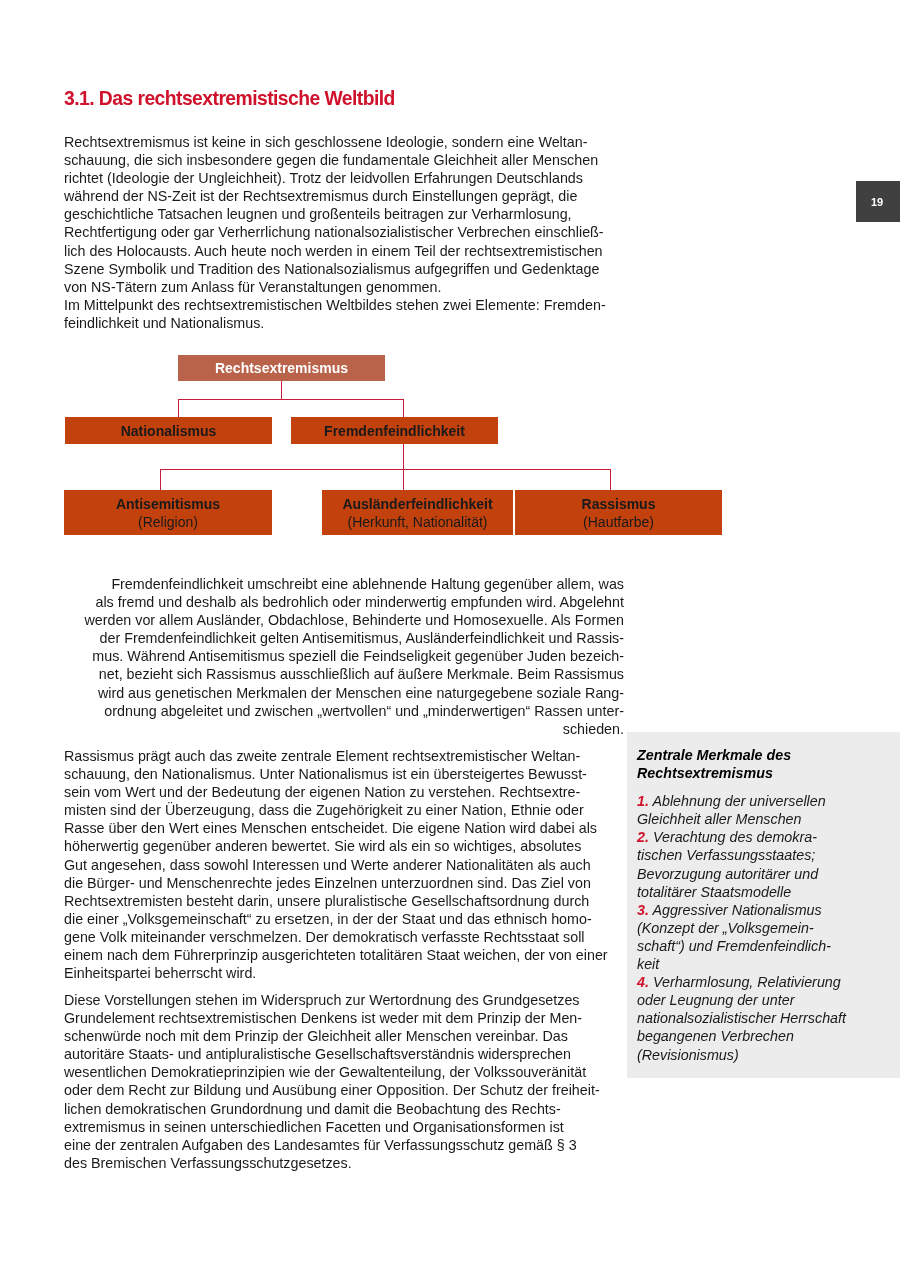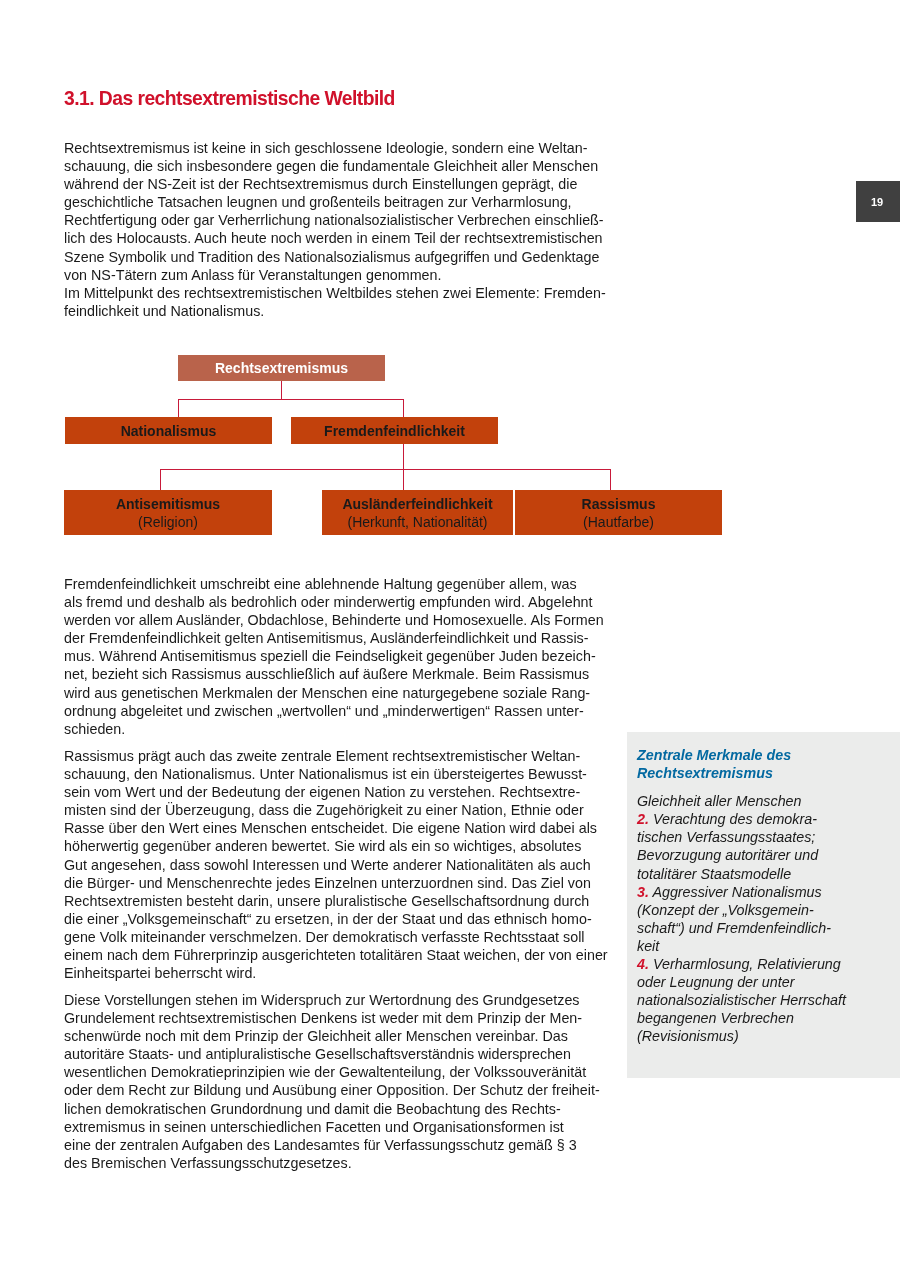--- a/index.html
+++ b/index.html
@@ -27,34 +27,35 @@
     font-size: 14px; line-height: 18px;
   }
   .node .nm { font-weight: bold; }
   .node-root { background: #b9634b; color: #ffffff; font-weight: bold; font-size: 14px; }
   .line { background: #c81a3a; }
   .aside {
     left: 627px; top: 732px; width: 273px; height: 346px; background: #ebeceb;
     box-sizing: border-box; padding: 14px 10px 0 10px;
     font-size: 14.3px; line-height: 18.1px; font-style: italic; color: #1a1a1a;
   }
-  .aside-title { color: #0369a1; font-weight: bold; margin-bottom: 10px; }
+  .aside-title { color: #000000; font-weight: bold; margin-bottom: 10px; }
   .aside .ln { display: block; white-space: nowrap; }
   .num { color: #d0112b; font-weight: bold; }
 </style>
 </head>
 <body>
 
 <div class="abs title">3.1. Das rechtsextremistische Weltbild</div>
 
 <div class="abs page-tab">19</div>
 
-<div class="abs para" style="top:139px;">
+<div class="abs para" style="top:133px;">
   <span class="ln">Rechtsextremismus ist keine in sich geschlossene Ideologie, sondern eine Weltan-</span>
   <span class="ln">schauung, die sich insbesondere gegen die fundamentale Gleichheit aller Menschen</span>
+  <span class="ln">richtet (Ideologie der Ungleichheit). Trotz der leidvollen Erfahrungen Deutschlands</span>
   <span class="ln">während der NS-Zeit ist der Rechtsextremismus durch Einstellungen geprägt, die</span>
   <span class="ln">geschichtliche Tatsachen leugnen und großenteils beitragen zur Verharmlosung,</span>
   <span class="ln">Rechtfertigung oder gar Verherrlichung nationalsozialistischer Verbrechen einschließ-</span>
   <span class="ln">lich des Holocausts. Auch heute noch werden in einem Teil der rechtsextremistischen</span>
   <span class="ln">Szene Symbolik und Tradition des Nationalsozialismus aufgegriffen und Gedenktage</span>
   <span class="ln">von NS-Tätern zum Anlass für Veranstaltungen genommen.</span>
   <span class="ln">Im Mittelpunkt des rechtsextremistischen Weltbildes stehen zwei Elemente: Fremden-</span>
   <span class="ln">feindlichkeit und Nationalismus.</span>
 </div>
 
@@ -86,21 +87,21 @@
   <div class="abs node" style="left:290px;top:490px;width:191px;height:45px;margin-left:32px;">
     <span class="nm">Ausländerfeindlichkeit</span>
     <span>(Herkunft, Nationalität)</span>
   </div>
   <div class="abs node" style="left:515px;top:490px;width:207px;height:45px;">
     <span class="nm">Rassismus</span>
     <span>(Hautfarbe)</span>
   </div>
 </div>
 
-<div class="abs para" style="top:575px;">
+<div class="abs para" style="top:575px;text-align:right;">
   <span class="ln">Fremdenfeindlichkeit umschreibt eine ablehnende Haltung gegenüber allem, was</span>
   <span class="ln">als fremd und deshalb als bedrohlich oder minderwertig empfunden wird. Abgelehnt</span>
   <span class="ln">werden vor allem Ausländer, Obdachlose, Behinderte und Homosexuelle. Als Formen</span>
   <span class="ln">der Fremdenfeindlichkeit gelten Antisemitismus, Ausländerfeindlichkeit und Rassis-</span>
   <span class="ln">mus. Während Antisemitismus speziell die Feindseligkeit gegenüber Juden bezeich-</span>
   <span class="ln">net, bezieht sich Rassismus ausschließlich auf äußere Merkmale. Beim Rassismus</span>
   <span class="ln">wird aus genetischen Merkmalen der Menschen eine naturgegebene soziale Rang-</span>
   <span class="ln">ordnung abgeleitet und zwischen „wertvollen“ und „minderwertigen“ Rassen unter-</span>
   <span class="ln">schieden.</span>
 </div>
@@ -133,20 +134,21 @@
   <span class="ln">eine der zentralen Aufgaben des Landesamtes für Verfassungsschutz gemäß § 3</span>
   <span class="ln">des Bremischen Verfassungsschutzgesetzes.</span>
 </div>
 
 <div class="abs aside">
   <div class="aside-title">
     <span class="ln">Zentrale Merkmale des</span>
     <span class="ln">Rechtsextremismus</span>
   </div>
   <div>
+    <span class="ln"><span class="num">1.</span> <span>Ablehnung der universellen</span></span>
     <span class="ln">Gleichheit aller Menschen</span>
   </div>
   <div>
     <span class="ln"><span class="num">2.</span> <span>Verachtung des demokra-</span></span>
     <span class="ln">tischen Verfassungsstaates;</span>
     <span class="ln">Bevorzugung autoritärer und</span>
     <span class="ln">totalitärer Staatsmodelle</span>
   </div>
   <div>
     <span class="ln"><span class="num">3.</span> <span>Aggressiver Nationalismus</span></span>

